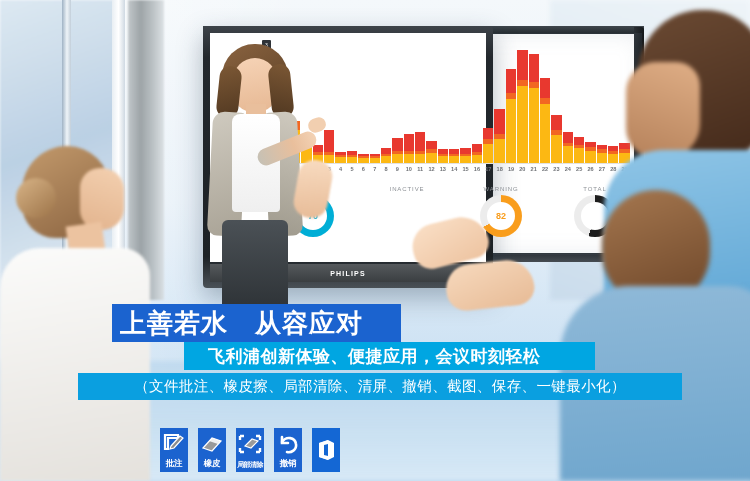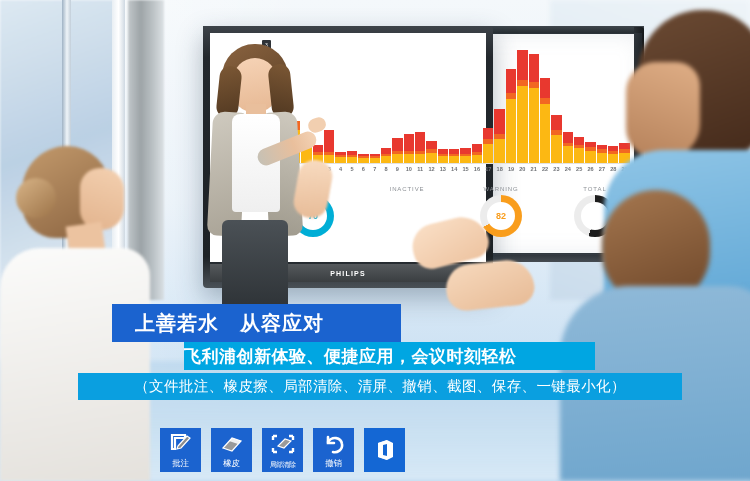--- a/index.html
+++ b/index.html
@@ -138,34 +138,34 @@
   .hand1{position:absolute;left:6px;top:34px;width:76px;height:44px;border-radius:28px 34px 20px 22px;
       background:linear-gradient(160deg,#fadfc6,#edc3a0);transform:rotate(-14deg);}
   .hand2{position:absolute;left:40px;top:76px;width:88px;height:46px;border-radius:30px 34px 22px 24px;
       background:linear-gradient(160deg,#f7d9bd,#e7bb96);transform:rotate(-6deg);}
   .fg-finger{position:absolute;left:296px;top:160px;width:34px;height:58px;border-radius:16px;
       background:linear-gradient(170deg,#f9dcc1,#e7bb97);filter:blur(1px);transform:rotate(10deg);}
 
   
   .band1{position:absolute;left:112px;top:304px;width:289px;height:38px;background:#1b63cf;
       display:flex;align-items:center;}
-  .band1 span{color:#fff;font-size:20px;font-weight:bold;letter-spacing:1px;padding-left:23px;
+  .band1 span{color:#fff;font-size:26px;font-weight:bold;letter-spacing:1px;padding-left:8px;
       white-space:pre;}
   .band2{position:absolute;left:184px;top:342px;width:411px;height:28px;background:#00a6e2;
       display:flex;align-items:center;}
-  .band2 span{color:#fff;font-size:17px;font-weight:bold;letter-spacing:.5px;padding-left:0;}
+  .band2 span{color:#fff;font-size:17px;font-weight:bold;letter-spacing:.5px;padding-left:24px;}
   .band3{position:absolute;left:78px;top:373px;width:604px;height:27px;background:#0a9fe0;
       display:flex;align-items:center;justify-content:center;}
   .band3 span{color:#fff;font-size:14.5px;letter-spacing:.4px;}
 
   
   .toolbar{position:absolute;left:160px;top:428px;width:430px;height:45px;display:flex;gap:10px;}
-  .tool{position:relative;width:41px;height:44px;background:#1b63cf;
+  .tool{position:relative;width:28px;height:44px;background:#1b63cf;
       display:flex;flex-direction:column;align-items:center;justify-content:flex-start;
-      padding-top:4px;box-sizing:border-box;}
+      padding-top:4px;box-sizing:border-box;font-weight:bold;}
   .tool.plain{background:#1467d4;justify-content:center;padding-top:0;}
   .tool-ico{width:26px;height:24px;position:relative;}
   .tool-label{position:absolute;bottom:2px;left:0;right:0;text-align:center;
       color:#fff;font-size:8.5px;letter-spacing:-.2px;white-space:nowrap;}
   .tool-label.sm{font-size:7px;letter-spacing:-.6px;}
 </style>
 </head>
 <body>
 
 <div class="stage">

